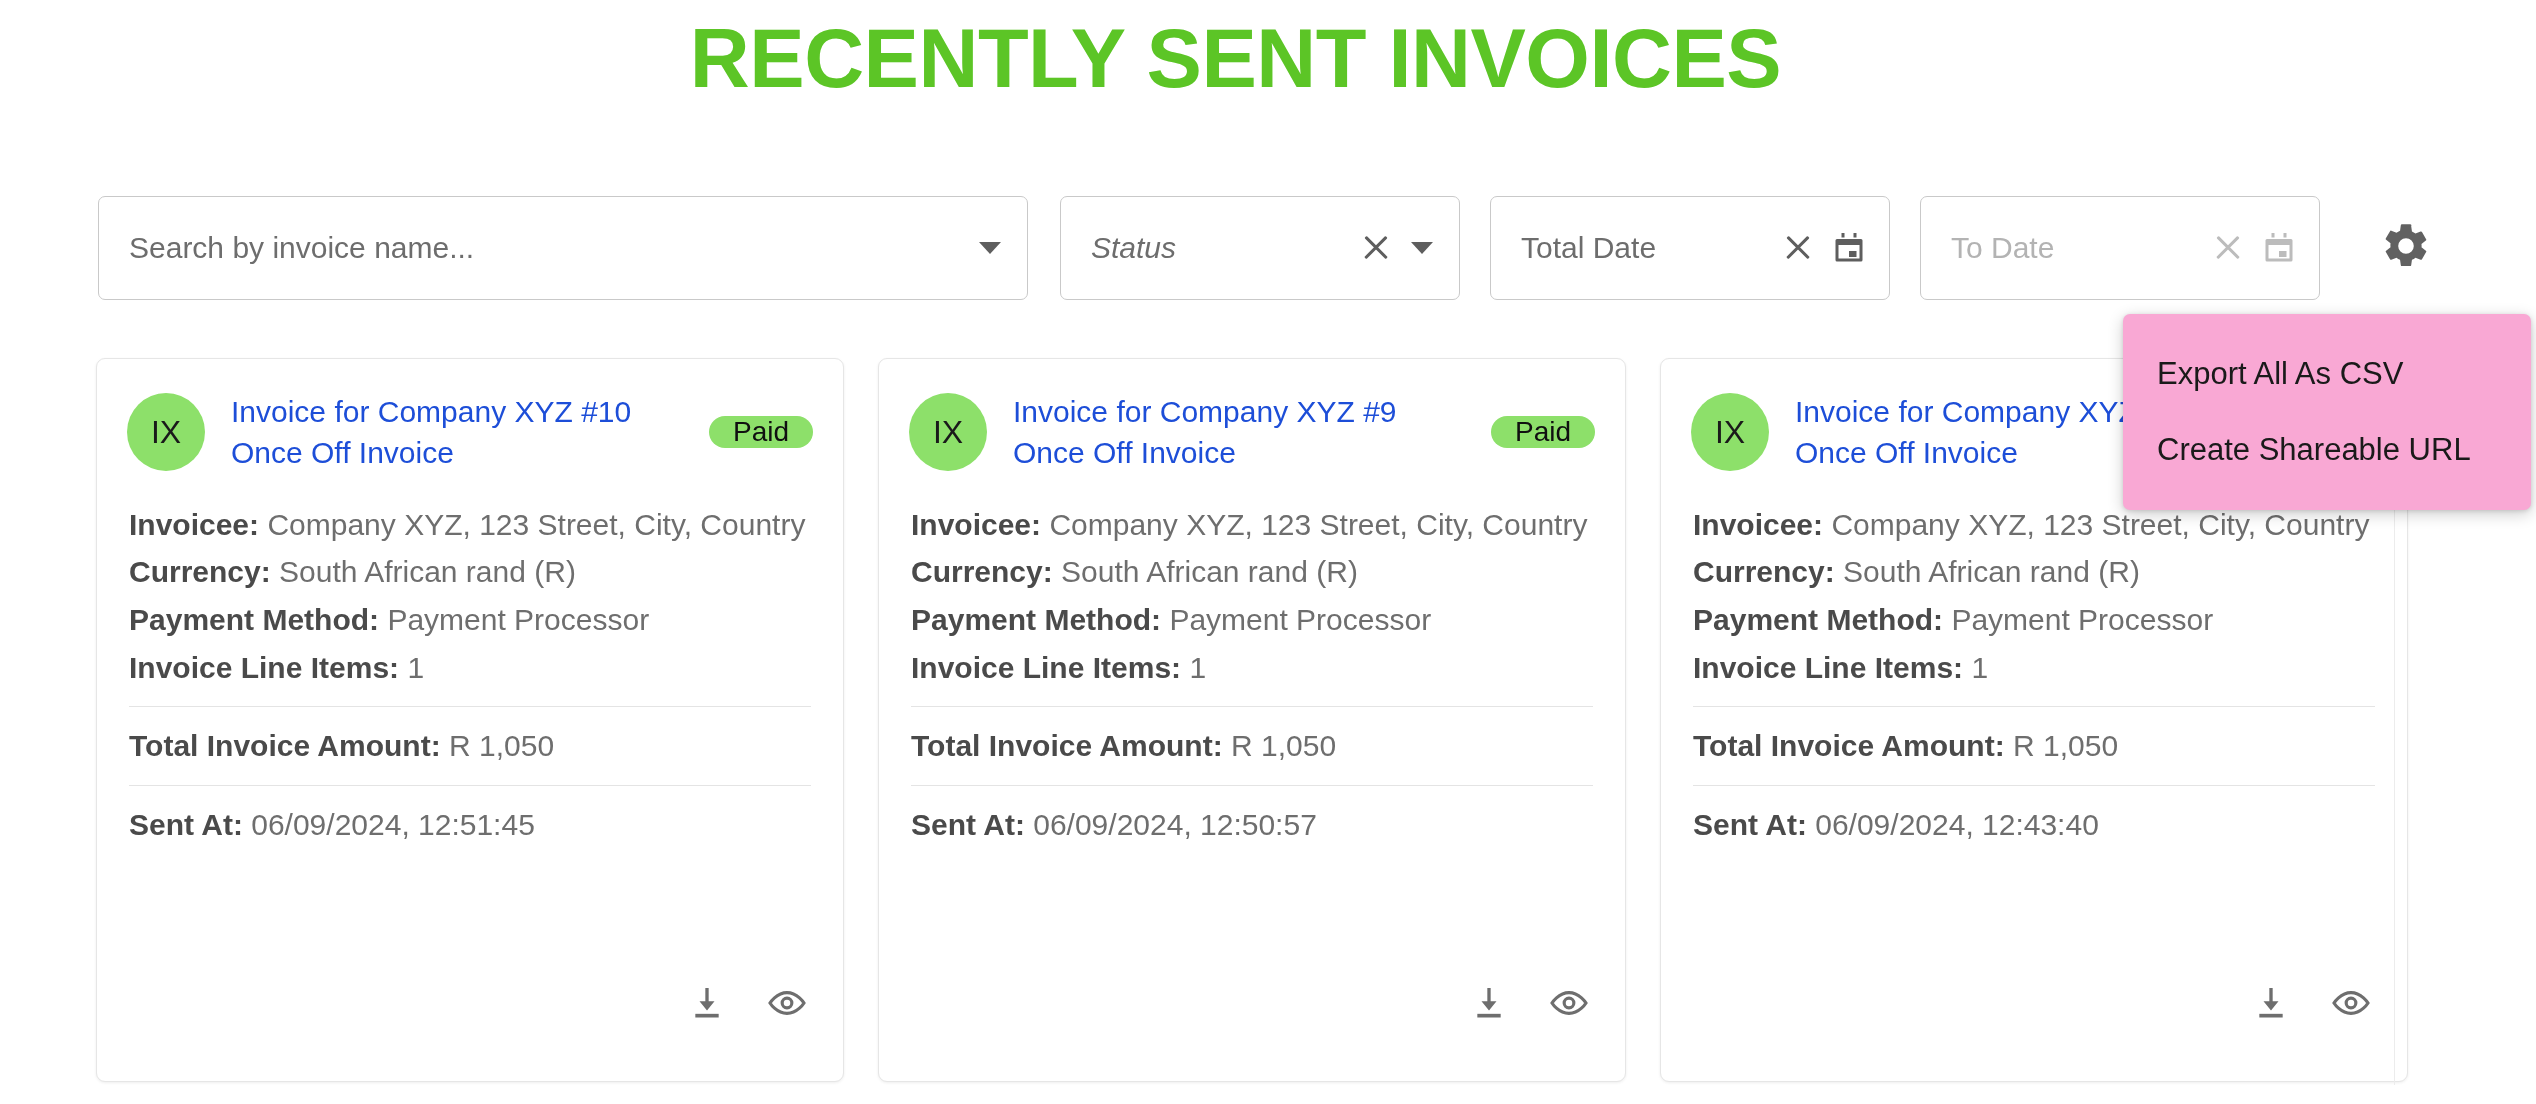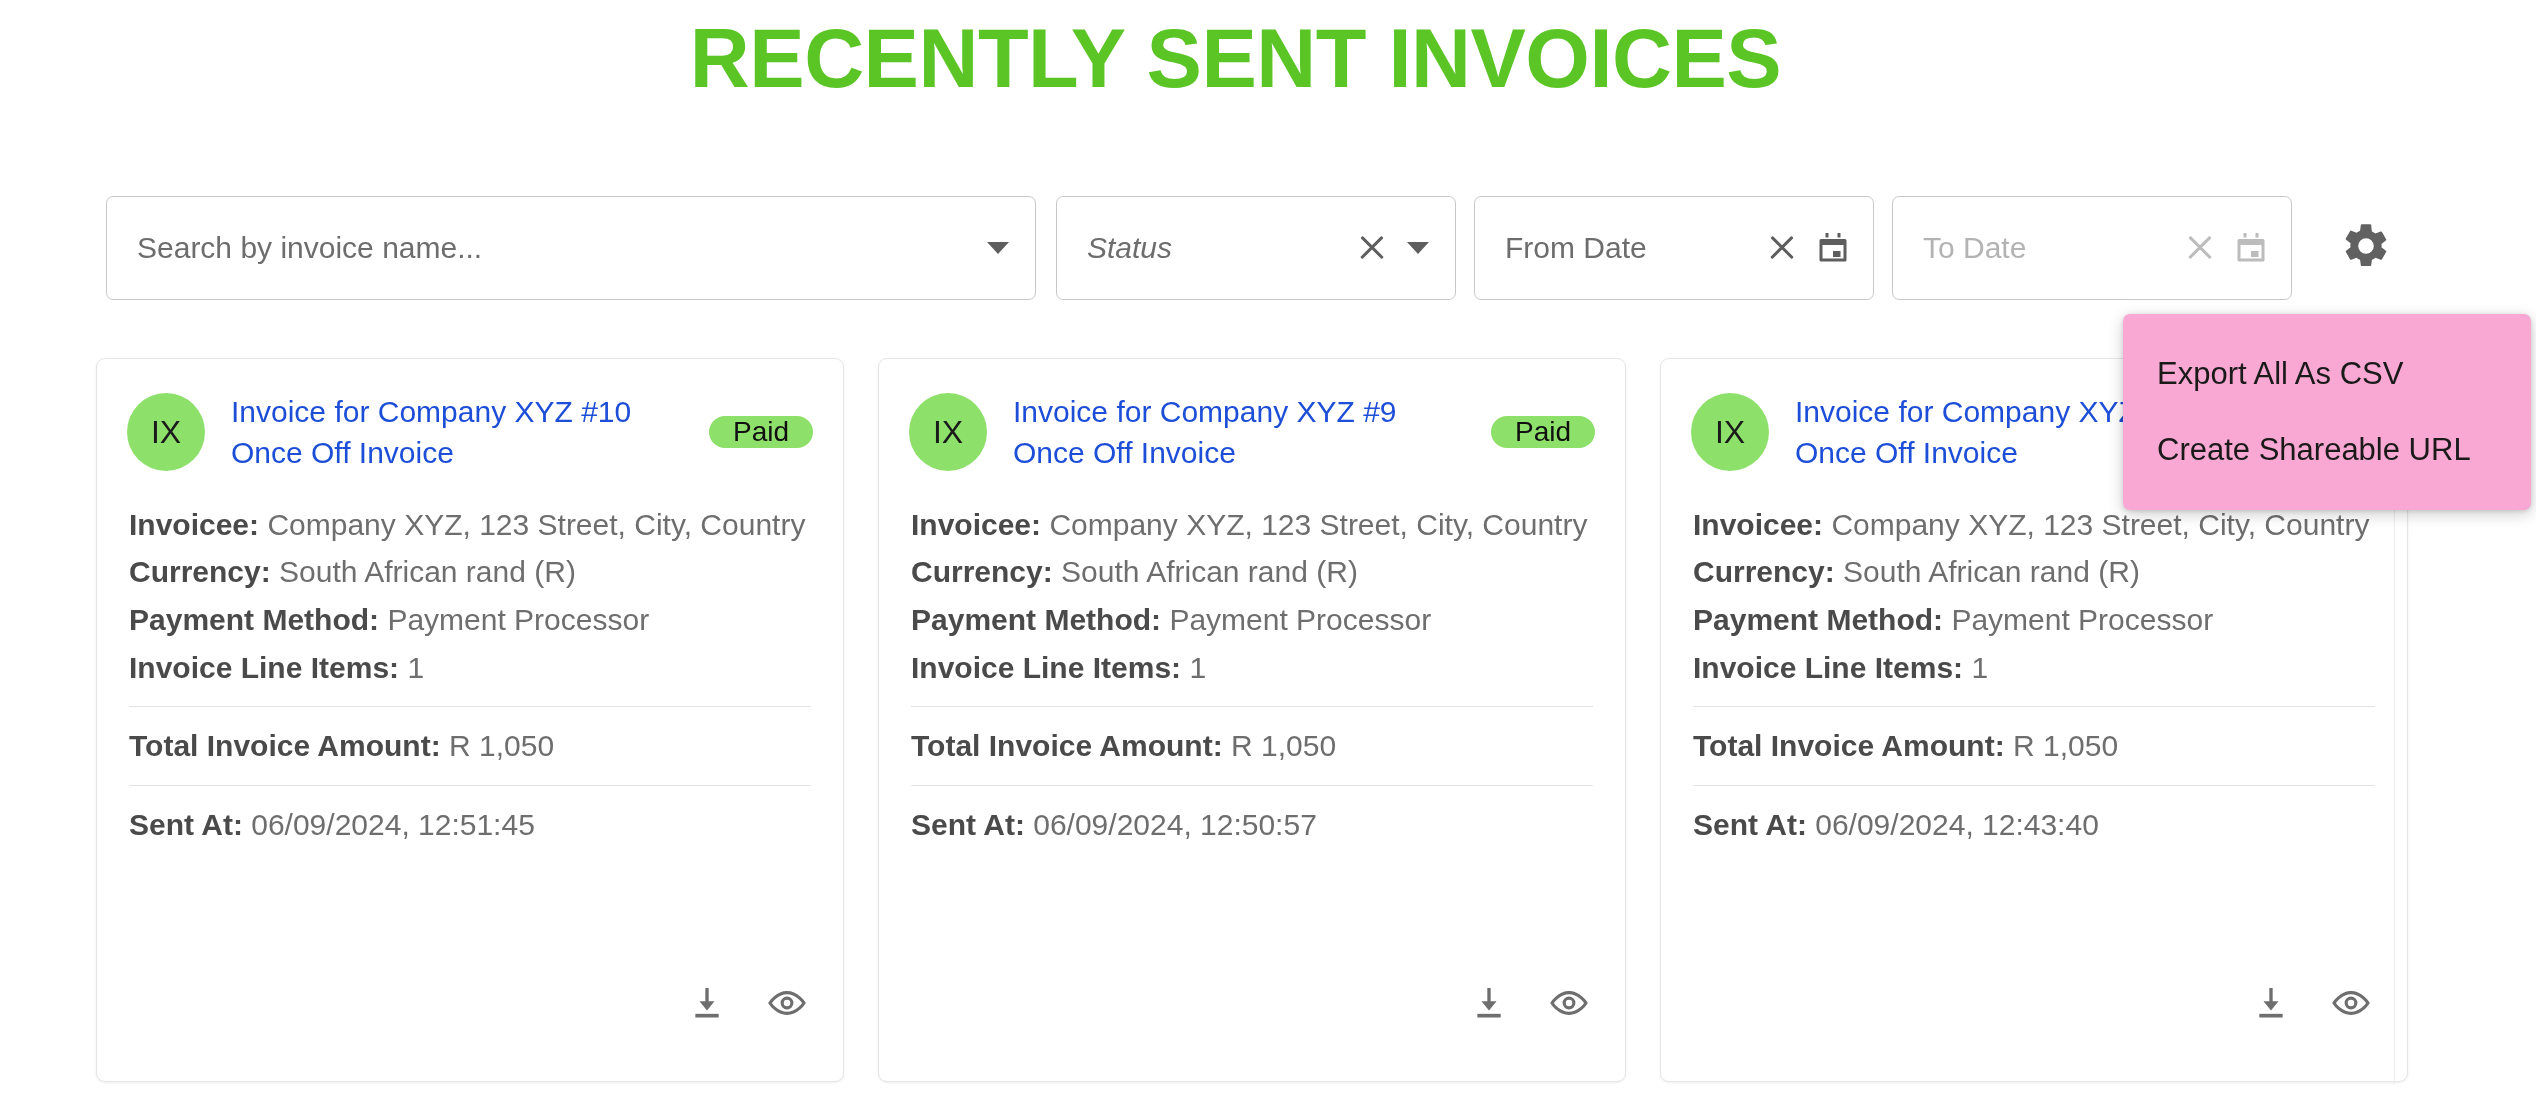--- a/index.html
+++ b/index.html
@@ -16,22 +16,22 @@
     position: absolute; left: 0; top: 17px; width: 2456px;
     text-align: center;
     font-size: 83px; font-weight: bold; line-height: 1.0;
     letter-spacing: -0.5px;
     color: #5CC526;
     padding-left: 15px;
   }
 
   
   .filter-bar {
-    position: absolute; left: 106px; top: 196px;
-    display: flex; align-items: center; gap: 0;
+    position: absolute; left: 98px; top: 196px;
+    display: flex; align-items: center; gap: 12px;
   }
   .field {
     position: relative;
     height: 104px;
     border: 1px solid #c9c9c9;
     border-radius: 7px;
     background: #fff;
     display: flex; align-items: center;
     padding: 0 22px 0 30px;
   }
@@ -162,21 +162,21 @@
       <span class="caret"></span>
     </div>
 
     <div class="field f-status">
       <span class="fld-label">Status</span>
       <span class="xclear"></span>
       <span class="caret"></span>
     </div>
 
     <div class="field f-from">
-      <span class="fld-label">From Date</span>
+      <span class="fld-label">Total Date</span>
       <span class="xclear"></span>
       <span class="cal icon-btn">
         <svg viewBox="0 0 24 24" width="36" height="36" fill="#5e5e5e">
           <path d="M7 2h2v3H7V2zm8 0h2v3h-2V2zM4 6h16a1 1 0 011 1v13a1 1 0 01-1 1H4a1 1 0 01-1-1V7a1 1 0 011-1zm1 4v9h14v-9H5z"></path>
           <rect x="12" y="14" width="5" height="4"></rect>
         </svg>
       </span>
     </div>
 
     <div class="field f-to dim">

